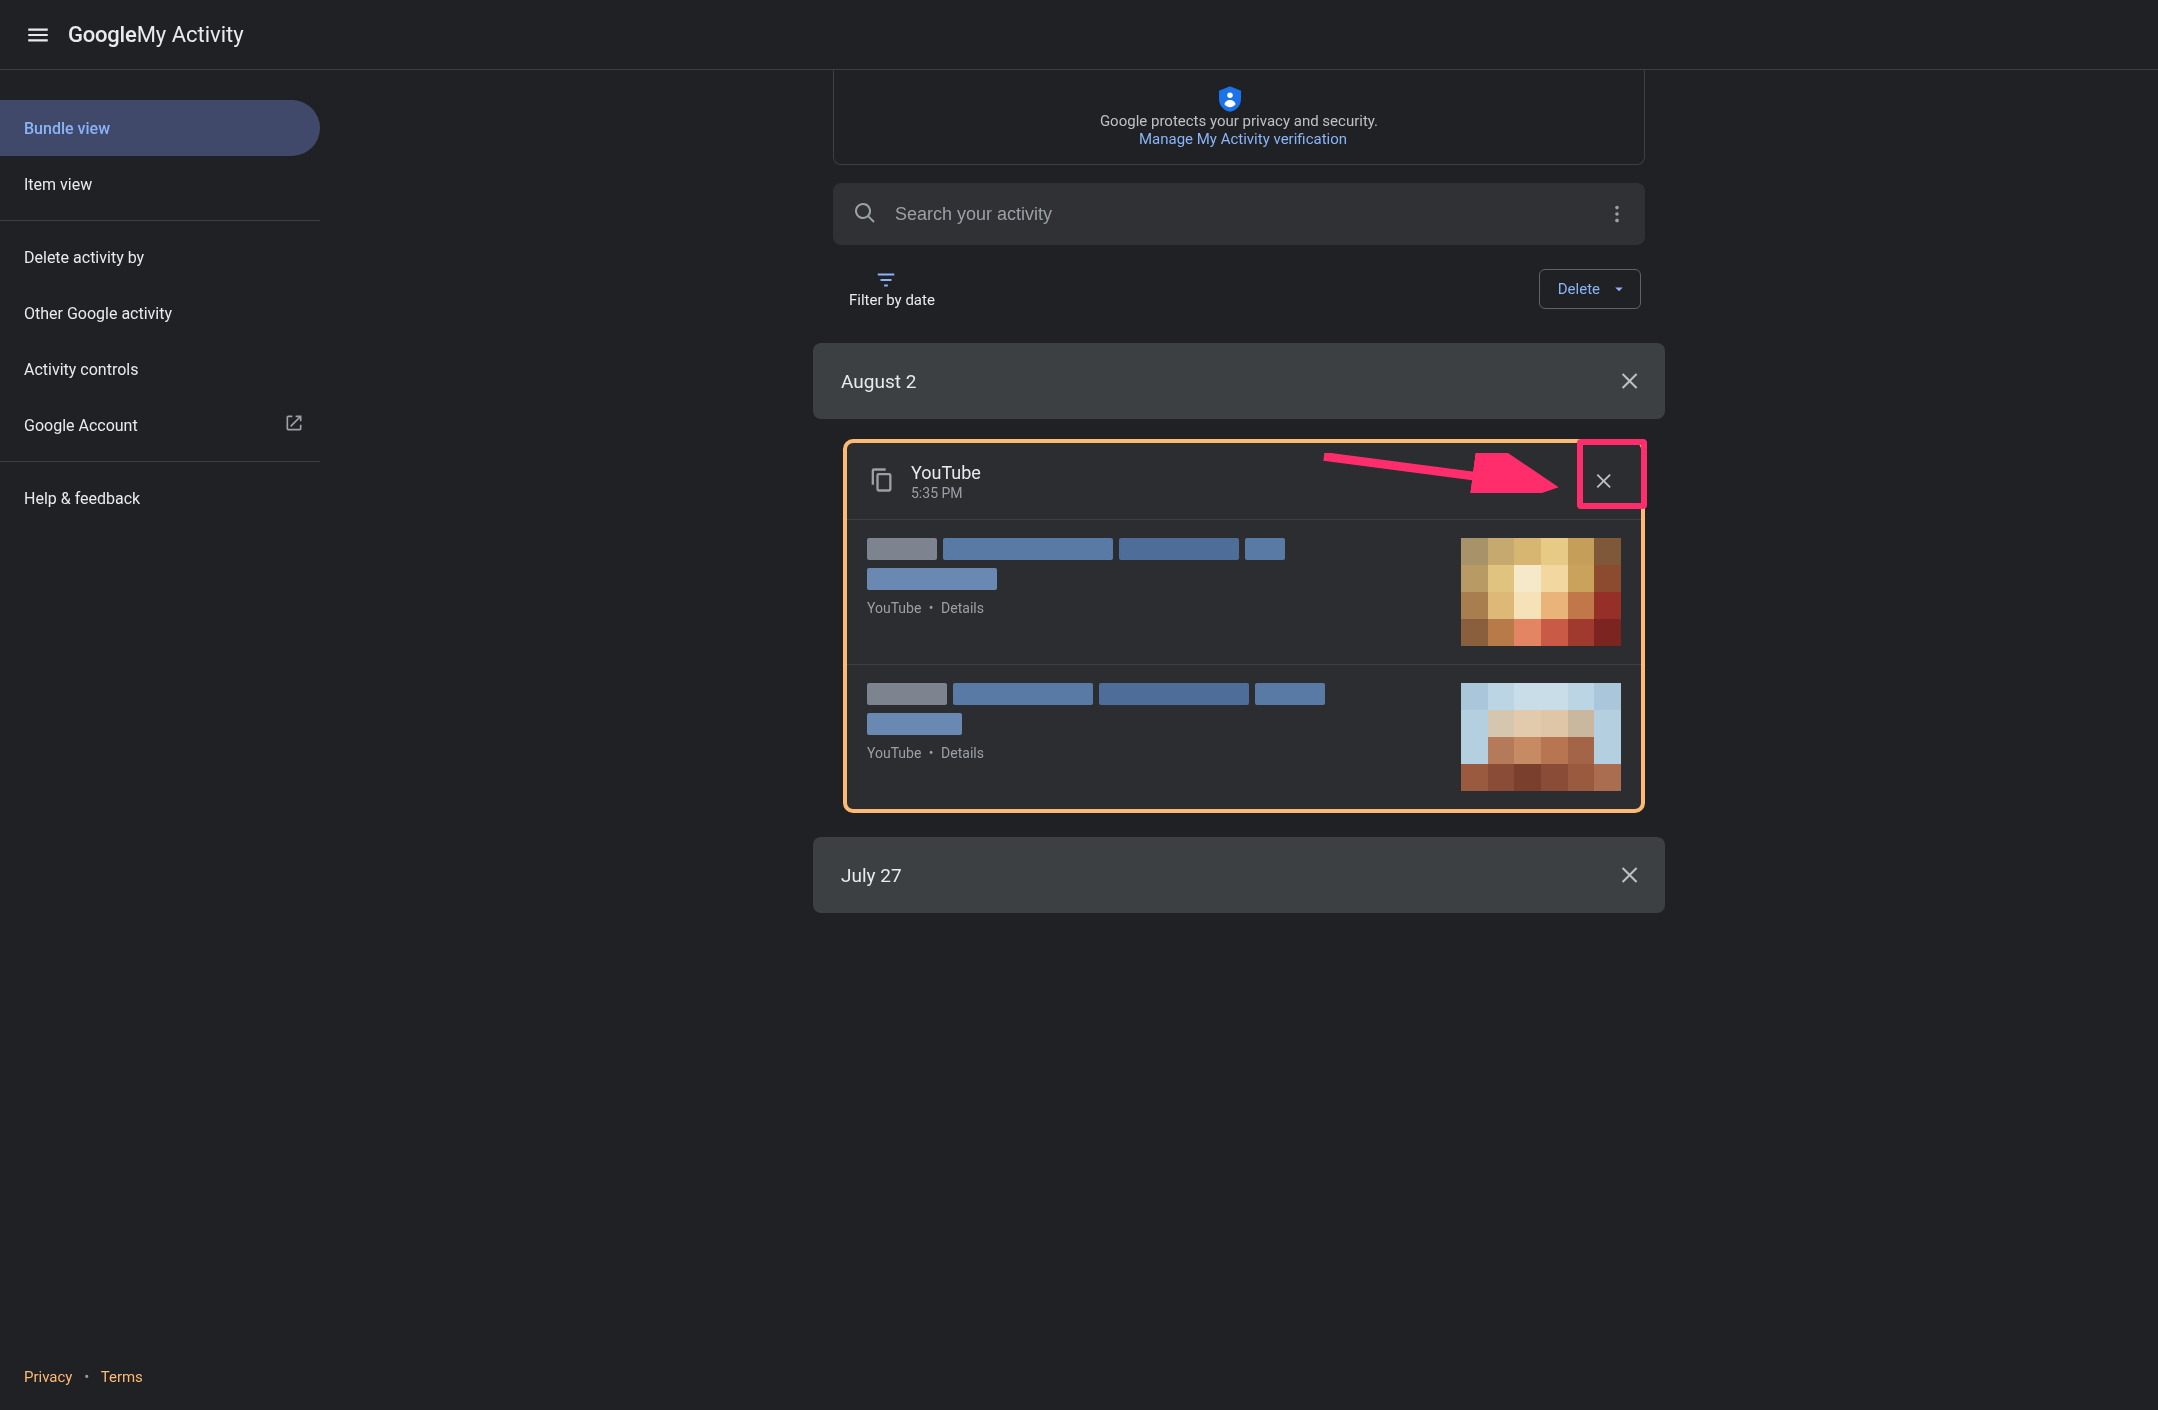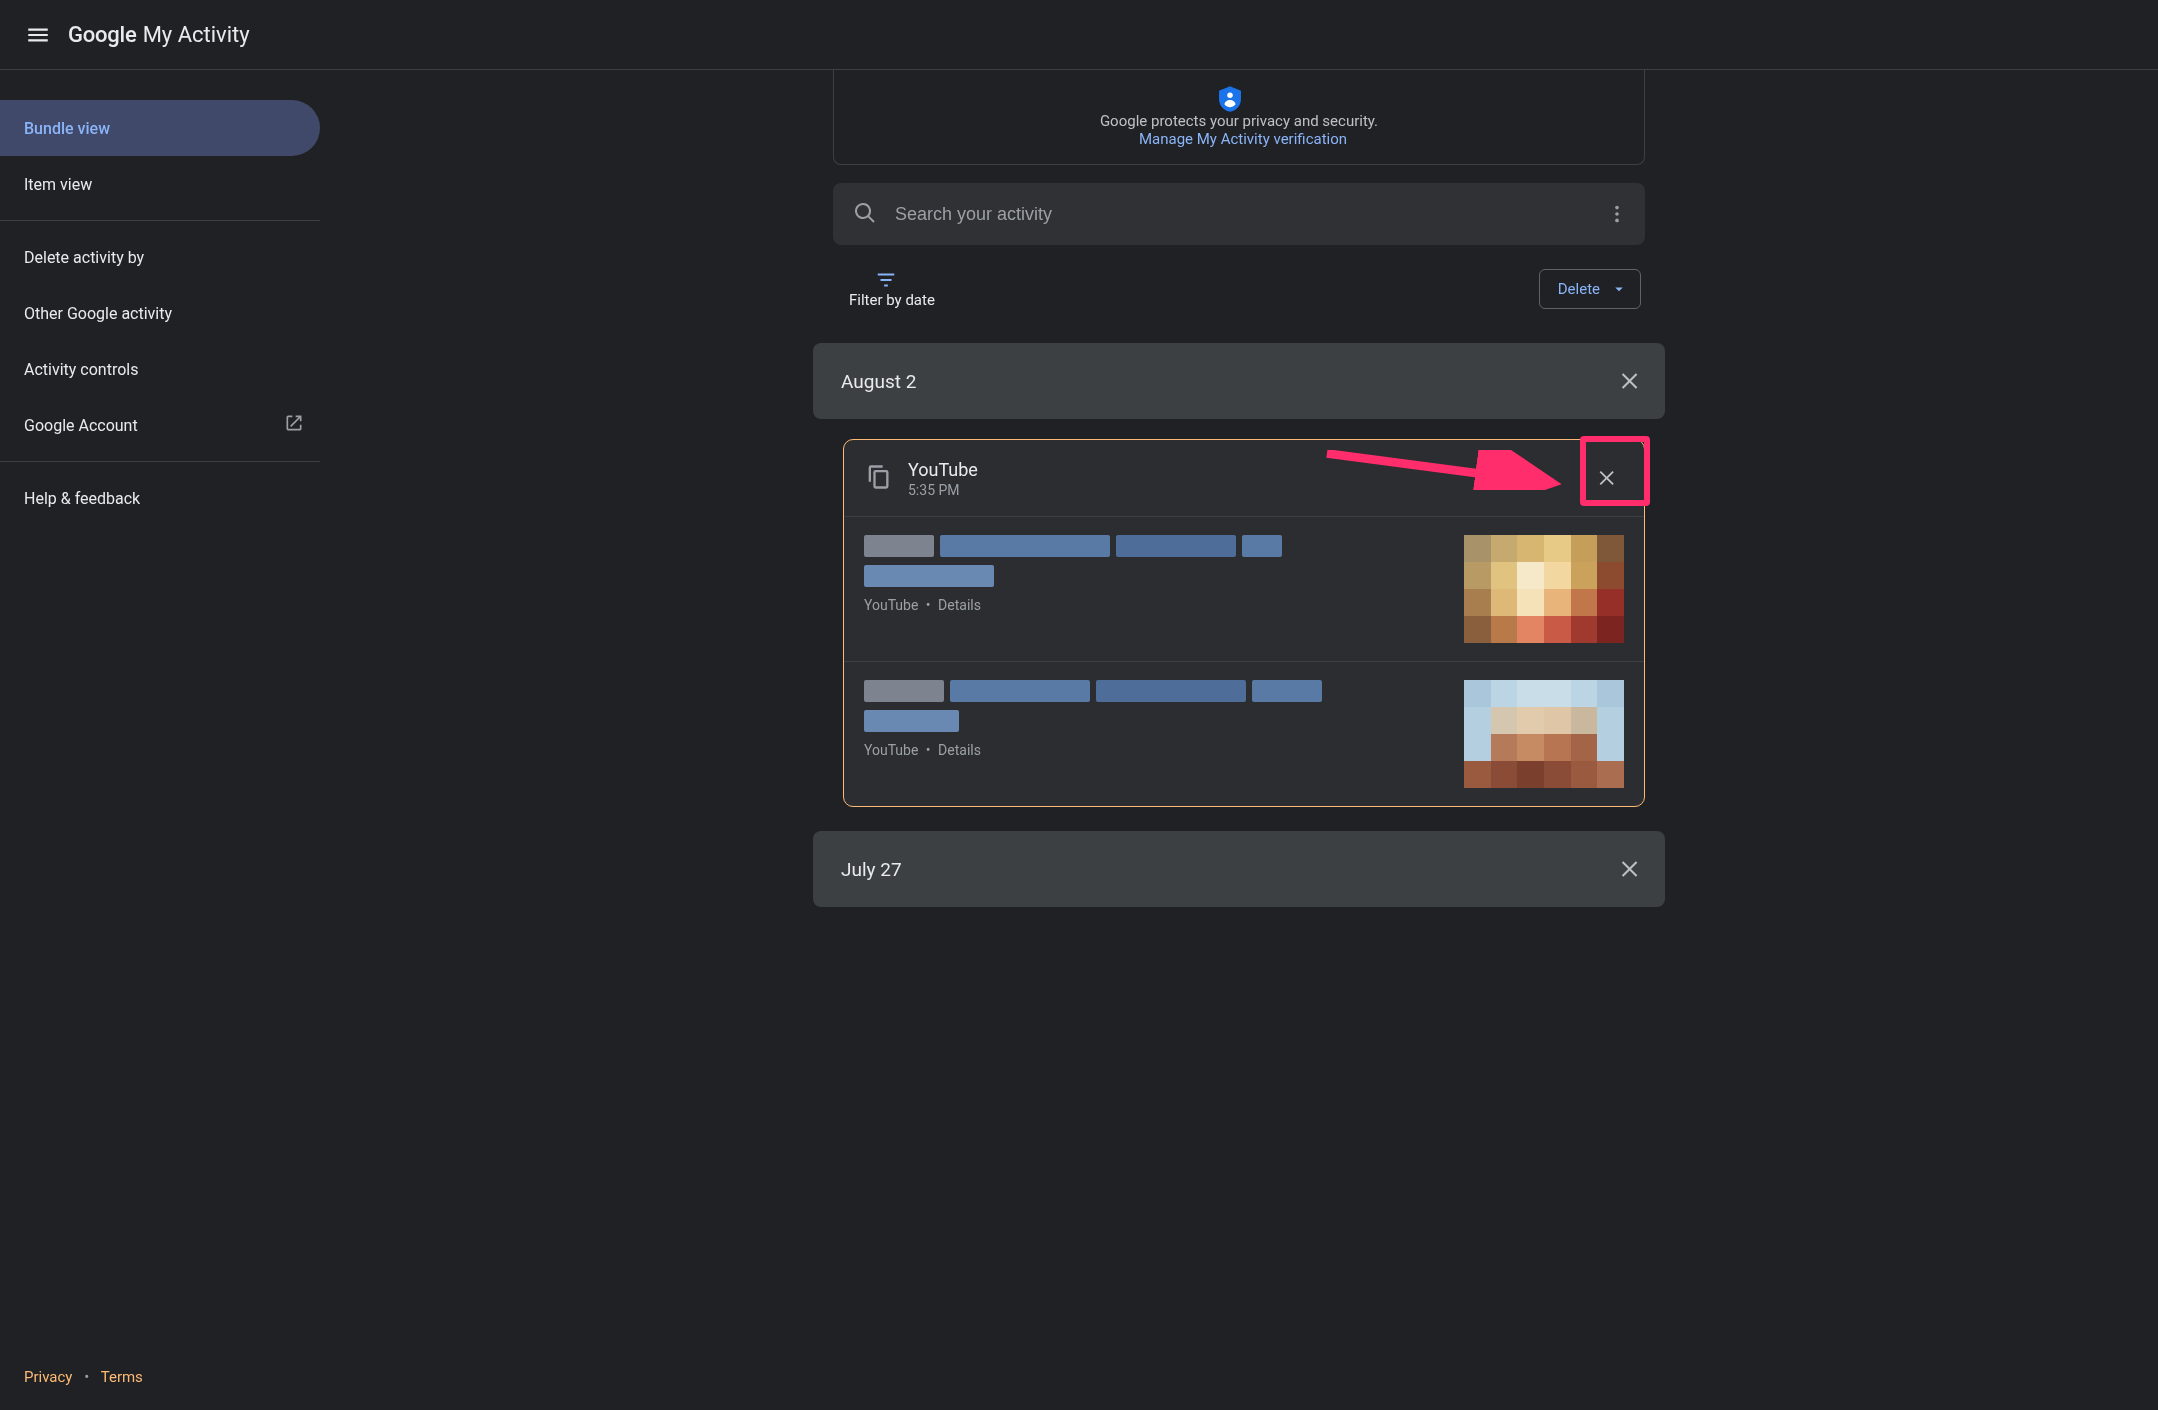--- a/index.html
+++ b/index.html
@@ -29,21 +29,21 @@
     border-radius: 50%;
     cursor: pointer;
   }
   .menu-btn svg { width: 26px; height: 26px; fill: #e8eaed; }
   .logo-wrap {
     display: flex; align-items: baseline;
     margin-left: 6px;
     font-size: 22px;
   }
   .logo-google { font-weight: 500; color: #e8eaed; letter-spacing: -0.2px; }
-  .logo-product { margin-left: 6px; color: #e8eaed; font-weight: 400; }
+  .logo-product { margin-left: 0; color: #e8eaed; font-weight: 400; }
 
   
   .layout { display: flex; height: calc(100% - 70px); }
   .sidebar {
     width: 320px;
     display: flex;
     flex-direction: column;
     padding-top: 30px;
   }
   .nav-item {
@@ -169,21 +169,21 @@
     font-size: 19px;
   }
   .date-header.narrow { margin-left: 20px; margin-right: 0; }
   .close-btn svg { width: 24px; height: 24px; fill: #bdc1c6; }
   .close-btn { width:40px; height:40px; display:flex; align-items:center; justify-content:center; border-radius:50%; cursor:pointer; }
 
   
   .activity-card {
     margin-top: 20px;
     background: #2c2d30;
-    border: 1px solid #fdba74;
+    border: 4px solid #fdba74;
     border-radius: 10px;
     margin-left: 10px;
     position: relative;
   }
   .card-head {
     display: flex;
     align-items: center;
     padding: 18px 16px 18px 20px;
     border-bottom: 1px solid #3c4043;
   }

